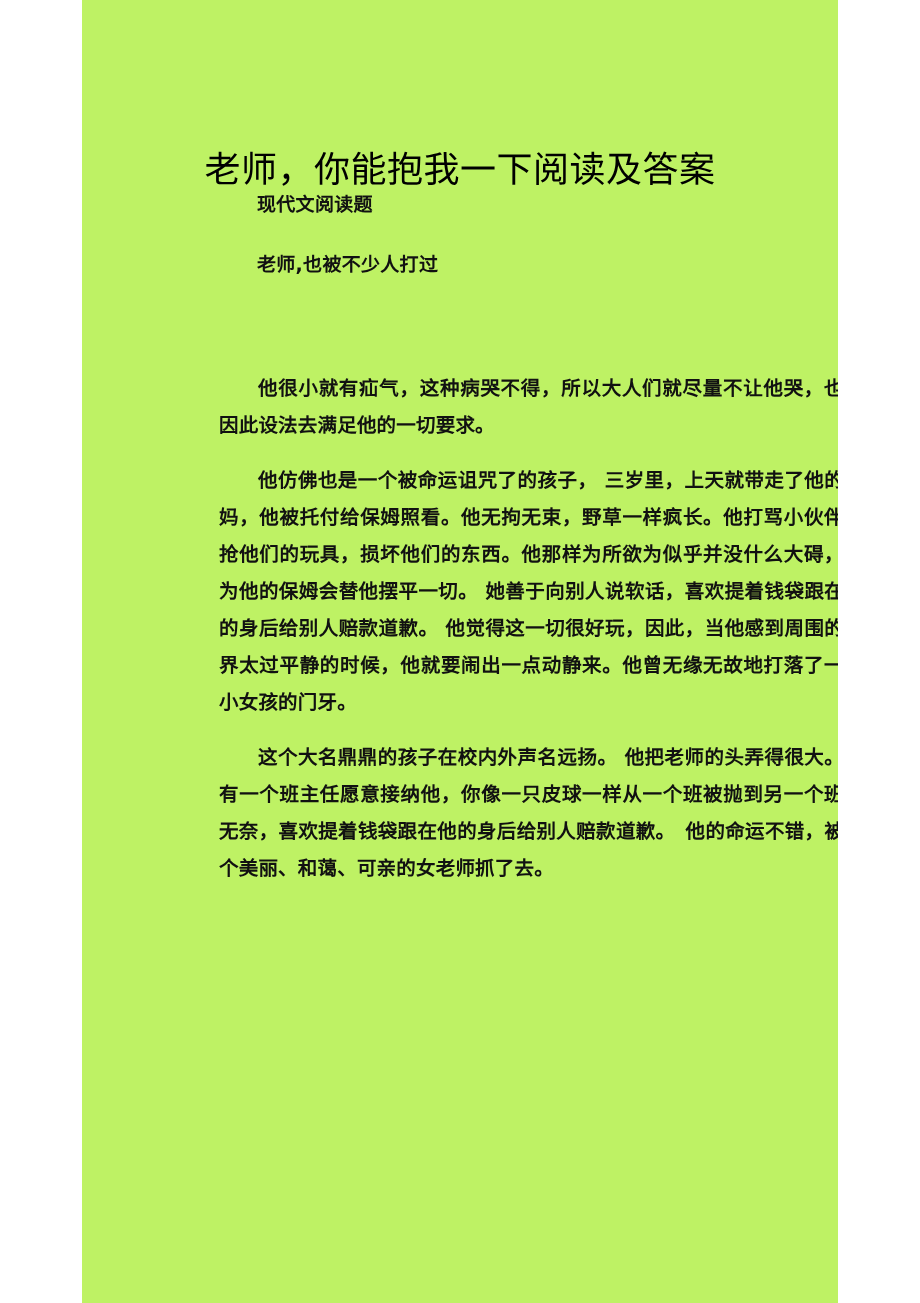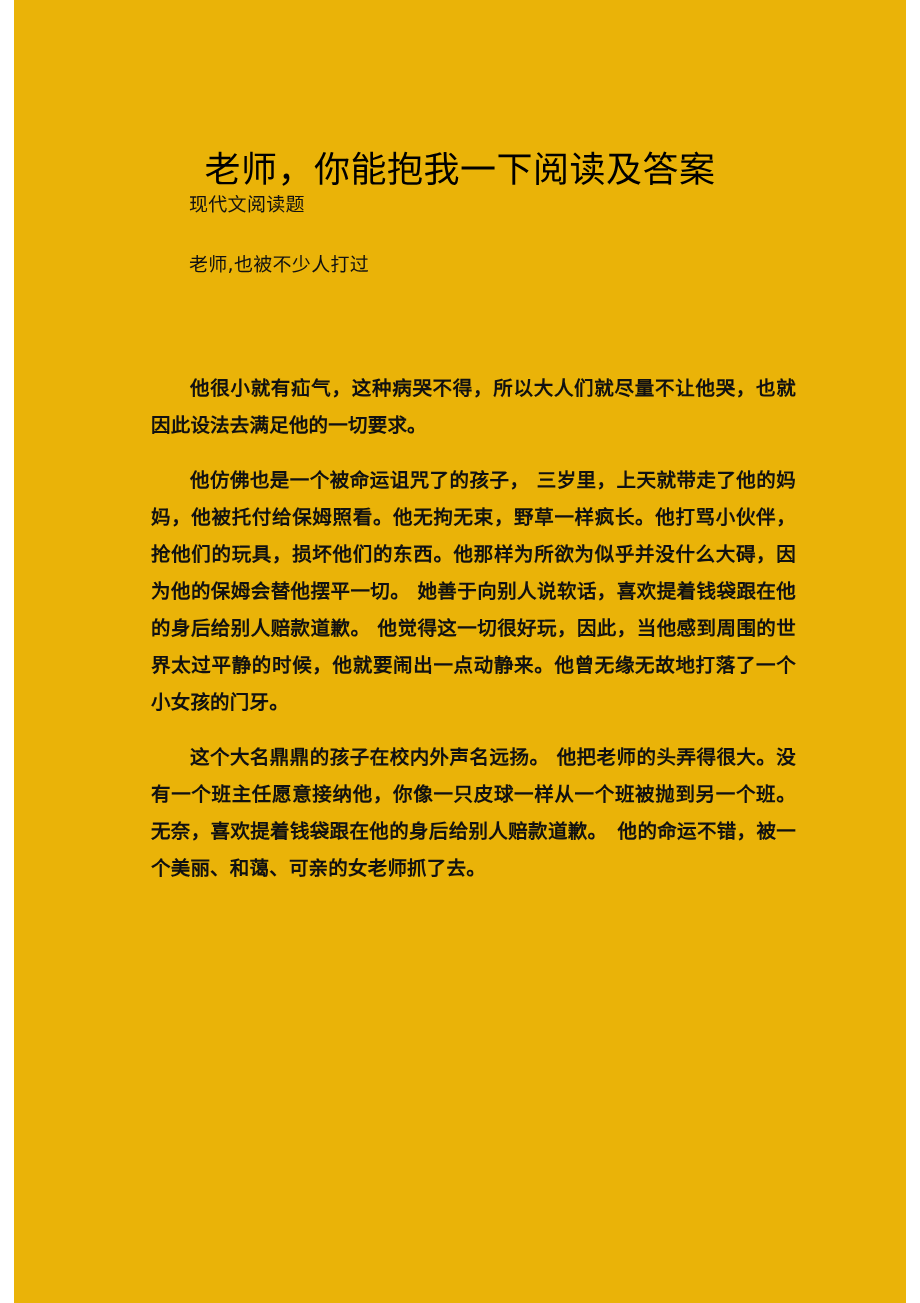--- a/index.html
+++ b/index.html
@@ -8,24 +8,24 @@
     padding: 0;
     background: #ffffff;
   }
   body {
     font-family: "DejaVu Sans", "Liberation Sans", sans-serif;
     color: #111111;
     -webkit-font-smoothing: antialiased;
   }
   .page {
     position: relative;
-    width: 892px;
+    width: 756px;
     height: 1303px;
     margin: 0 auto;
-    background: #eab308;
+    background: #bef264;
     overflow: hidden;
     box-sizing: border-box;
   }
   .doc-title {
     position: absolute;
     left: 0;
     right: 0;
     top: 122px;
     text-align: center;
     font-size: 36px;
@@ -41,20 +41,21 @@
     left: 175px;
     top: 192px;
     width: 600px;
   }
   .lead-line {
     font-size: 19px;
     line-height: 24px;
     margin: 0 0 36px 0;
     color: #111111;
     letter-spacing: 0.3px;
+    font-weight: bold;
   }
   .lead-line:last-child {
     margin-bottom: 0;
   }
   .body-block {
     position: absolute;
     left: 137px;
     top: 370px;
     width: 645px;
     font-weight: bold;

